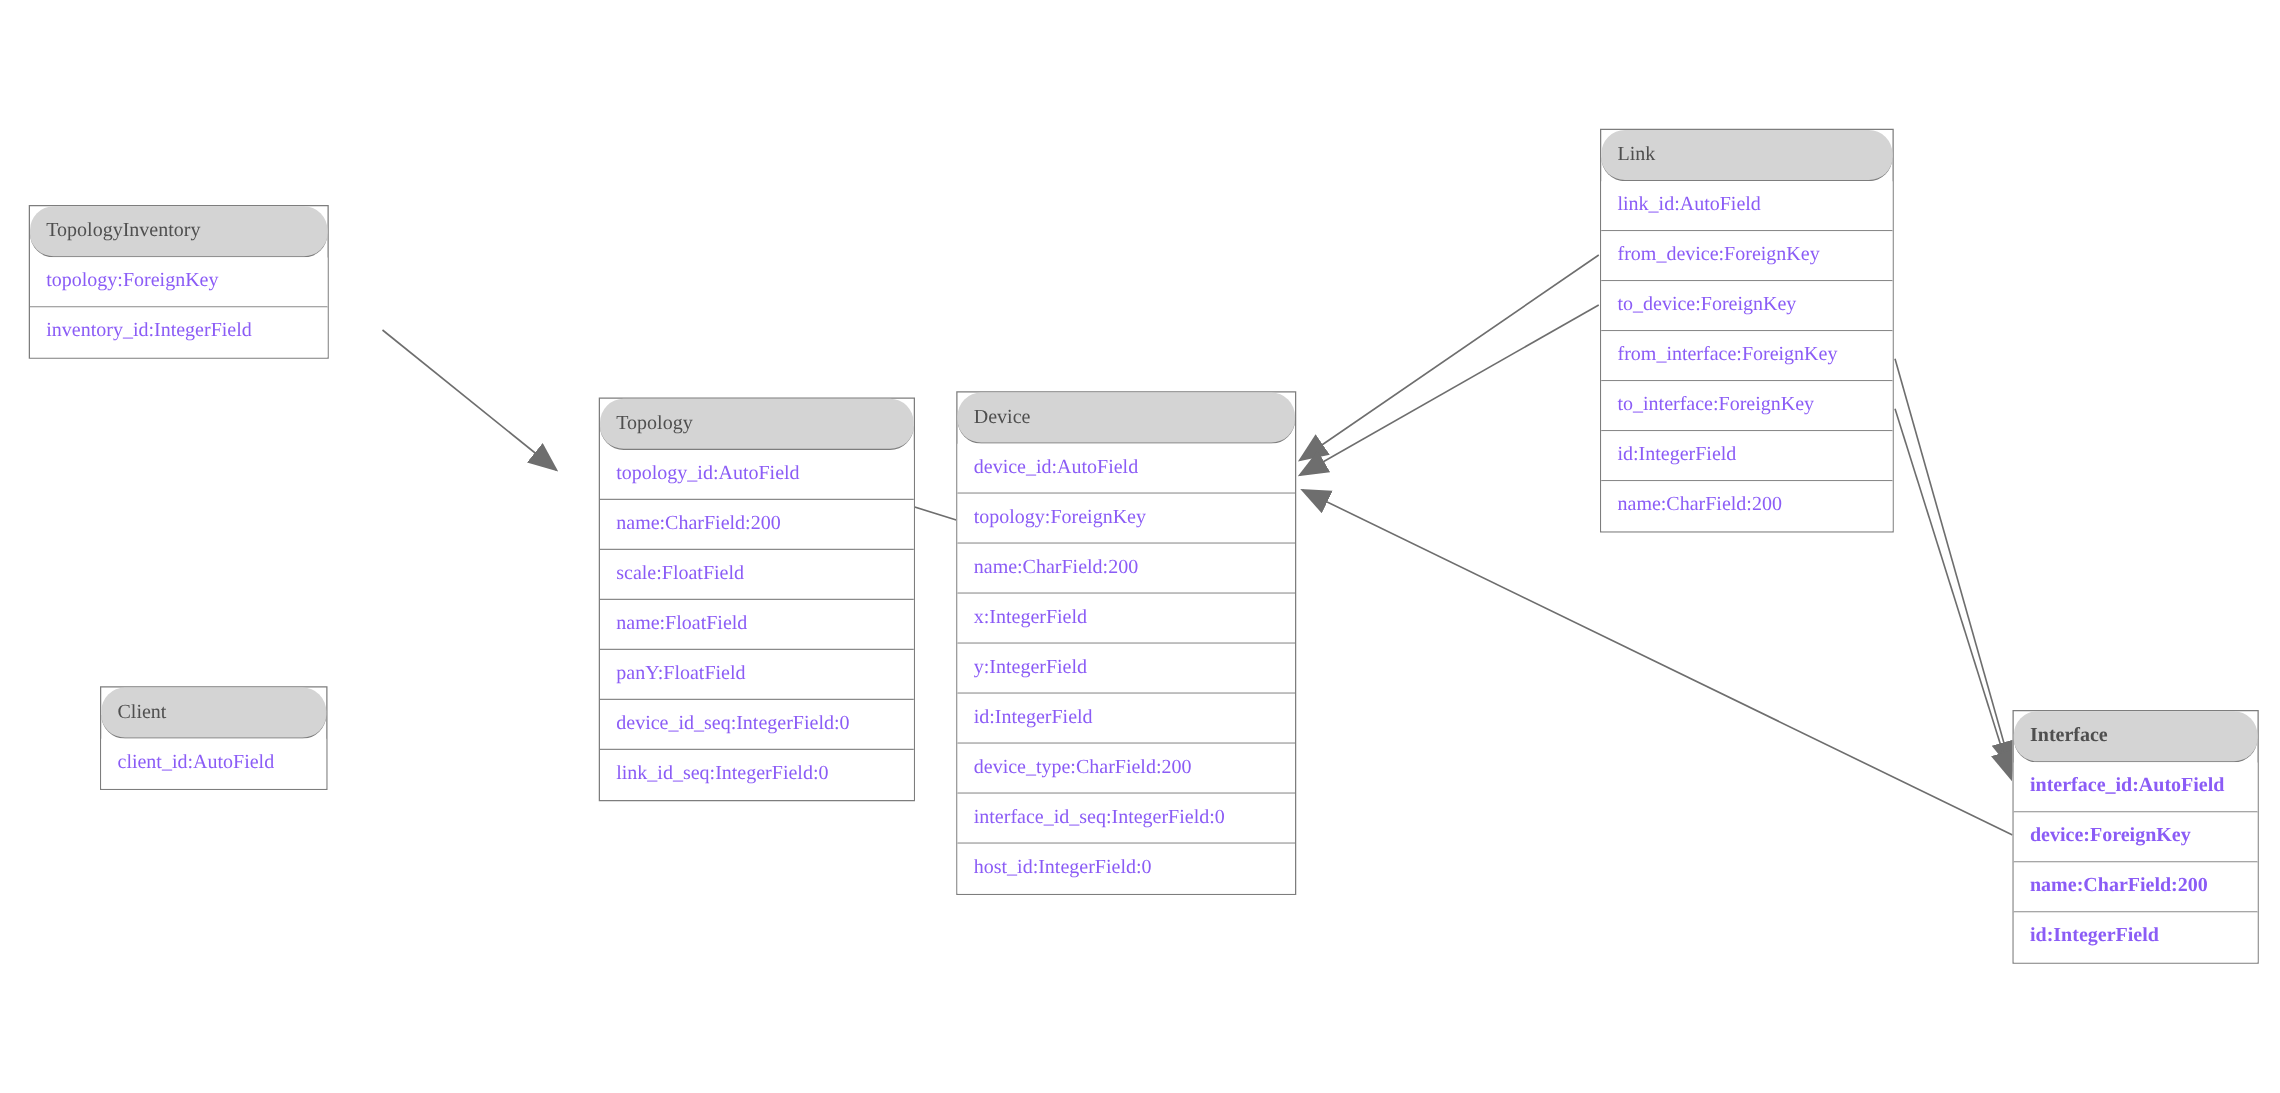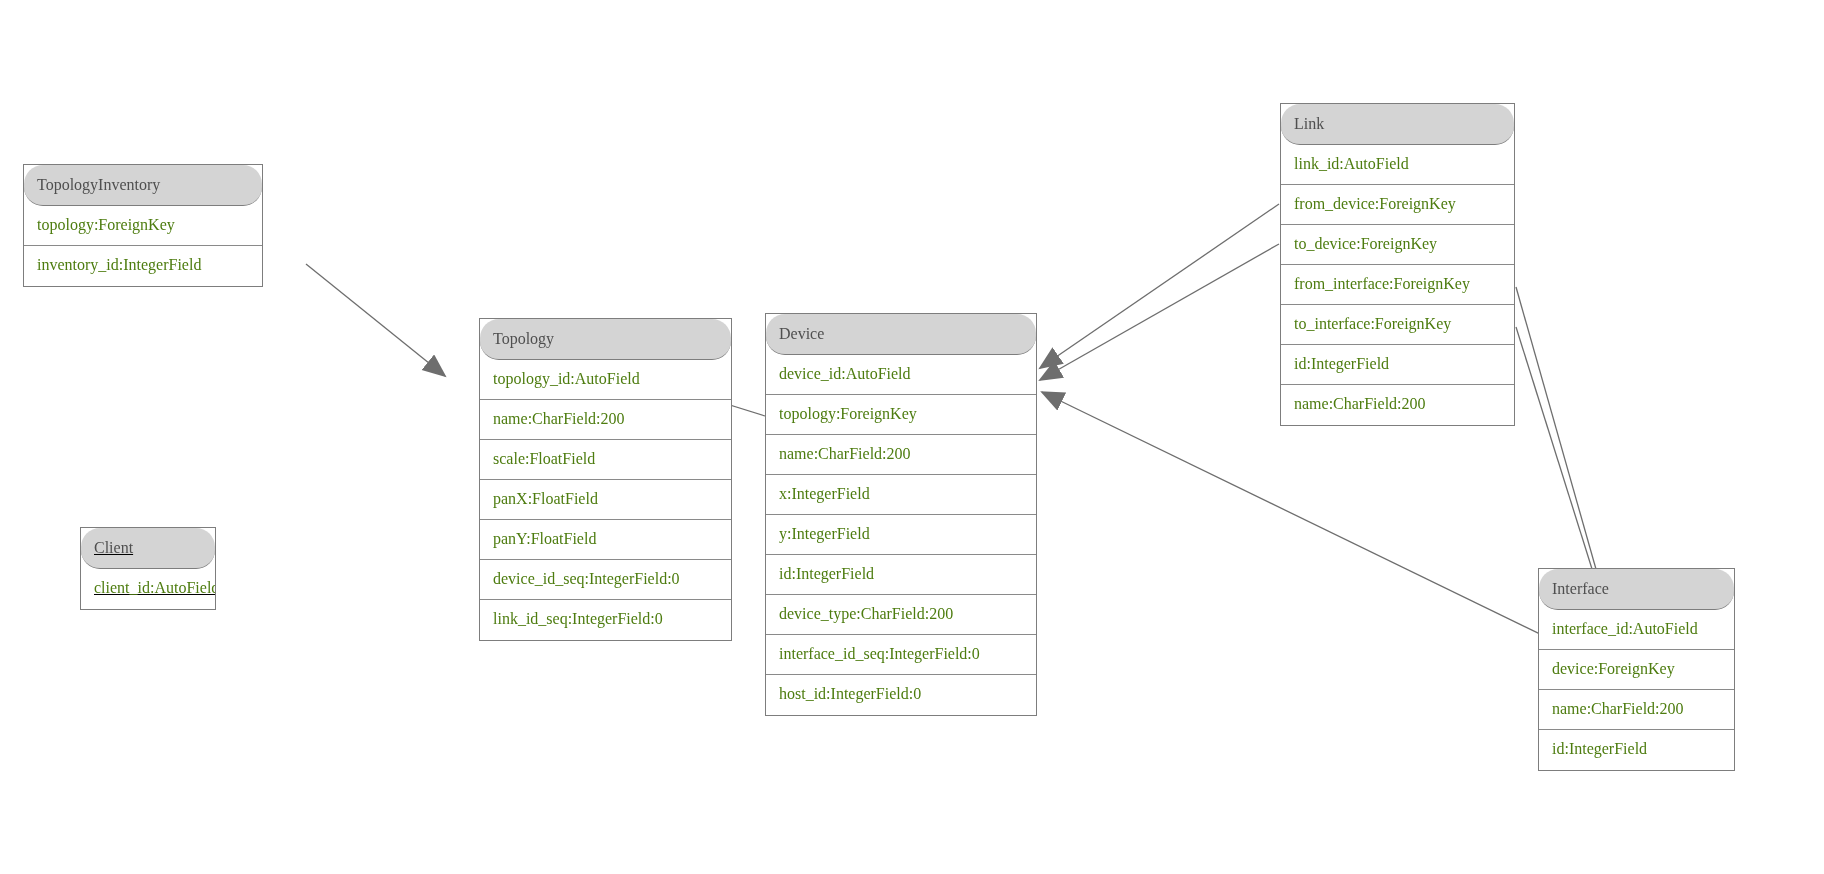--- a/index.html
+++ b/index.html
@@ -44,21 +44,21 @@
     border-radius: 19px;
   }
   .entity-row {
     box-sizing: border-box;
     height: 40px;
     line-height: 38px;
     background: #ffffff;
     border-bottom: 1.5px solid #8a8a8a;
     padding-left: 13px;
     font-size: 16px;
-    color: #4d7c0f;
+    color: #8b5cf6;
     white-space: nowrap;
     overflow: hidden;
   }
   .entity-row:last-child {
     border-bottom: none;
   }
 </style>
 </head>
 <body>
 
@@ -80,26 +80,26 @@
 <div class="entity" style="left: 23px; top: 164px; width: 240px;">
       <div class="entity-header">TopologyInventory</div>
       <div class="entity-row">topology:ForeignKey</div>
       <div class="entity-row">inventory_id:IntegerField</div>
     </div>
     <div class="entity" style="left: 447px; top: 318px; width: 253px; margin-left: 32px;">
       <div class="entity-header">Topology</div>
       <div class="entity-row">topology_id:AutoField</div>
       <div class="entity-row">name:CharField:200</div>
       <div class="entity-row">scale:FloatField</div>
-      <div class="entity-row">panX:FloatField</div>
+      <div class="entity-row">name:FloatField</div>
       <div class="entity-row">panY:FloatField</div>
       <div class="entity-row">device_id_seq:IntegerField:0</div>
       <div class="entity-row">link_id_seq:IntegerField:0</div>
     </div>
-    <div class="entity" style="left: 80px; top: 527px; width: 136px; text-decoration: underline;">
+    <div class="entity" style="left: 80px; top: 549px; width: 182px;">
       <div class="entity-header">Client</div>
       <div class="entity-row">client_id:AutoField</div>
     </div>
     <div class="entity" style="left: 765px; top: 313px; width: 272px;">
       <div class="entity-header">Device</div>
       <div class="entity-row">device_id:AutoField</div>
       <div class="entity-row">topology:ForeignKey</div>
       <div class="entity-row">name:CharField:200</div>
       <div class="entity-row">x:IntegerField</div>
       <div class="entity-row">y:IntegerField</div>
@@ -111,20 +111,20 @@
     <div class="entity" style="left: 1280px; top: 103px; width: 235px;">
       <div class="entity-header">Link</div>
       <div class="entity-row">link_id:AutoField</div>
       <div class="entity-row">from_device:ForeignKey</div>
       <div class="entity-row">to_device:ForeignKey</div>
       <div class="entity-row">from_interface:ForeignKey</div>
       <div class="entity-row">to_interface:ForeignKey</div>
       <div class="entity-row">id:IntegerField</div>
       <div class="entity-row">name:CharField:200</div>
     </div>
-    <div class="entity" style="left: 1538px; top: 568px; width: 197px;">
+    <div class="entity" style="left: 1610px; top: 568px; width: 197px; font-weight: bold;">
       <div class="entity-header">Interface</div>
       <div class="entity-row">interface_id:AutoField</div>
       <div class="entity-row">device:ForeignKey</div>
       <div class="entity-row">name:CharField:200</div>
       <div class="entity-row">id:IntegerField</div>
     </div>
   </div>
 
 </body></html>

